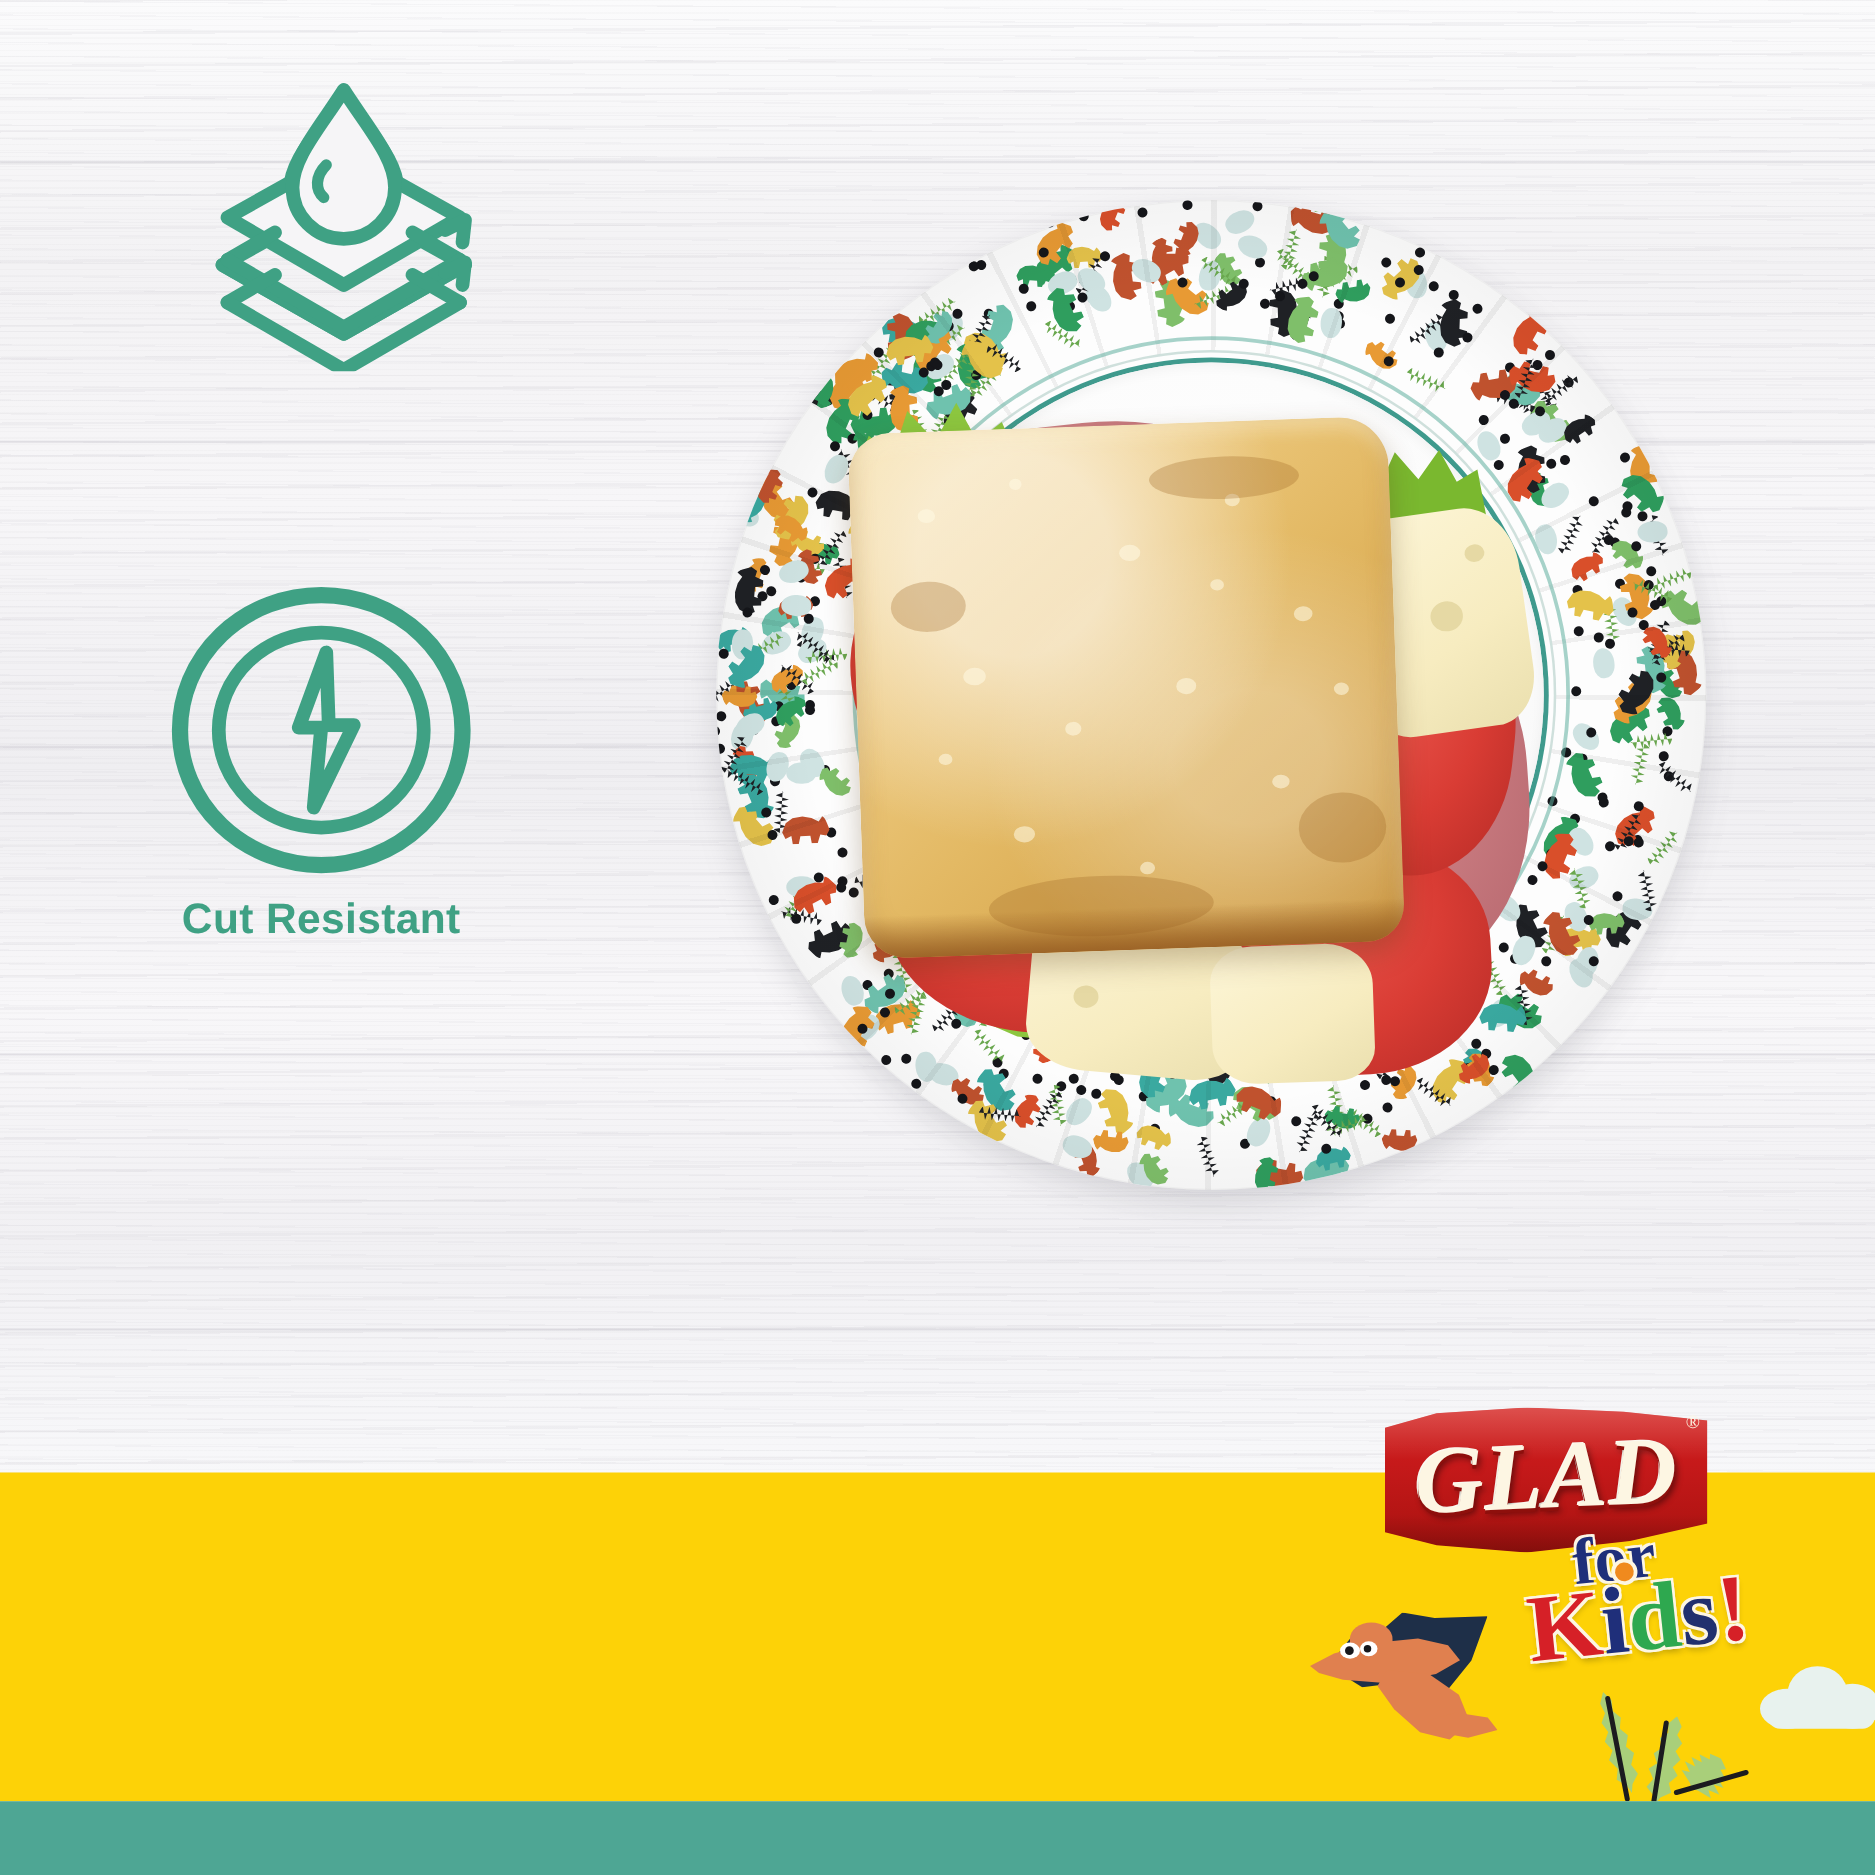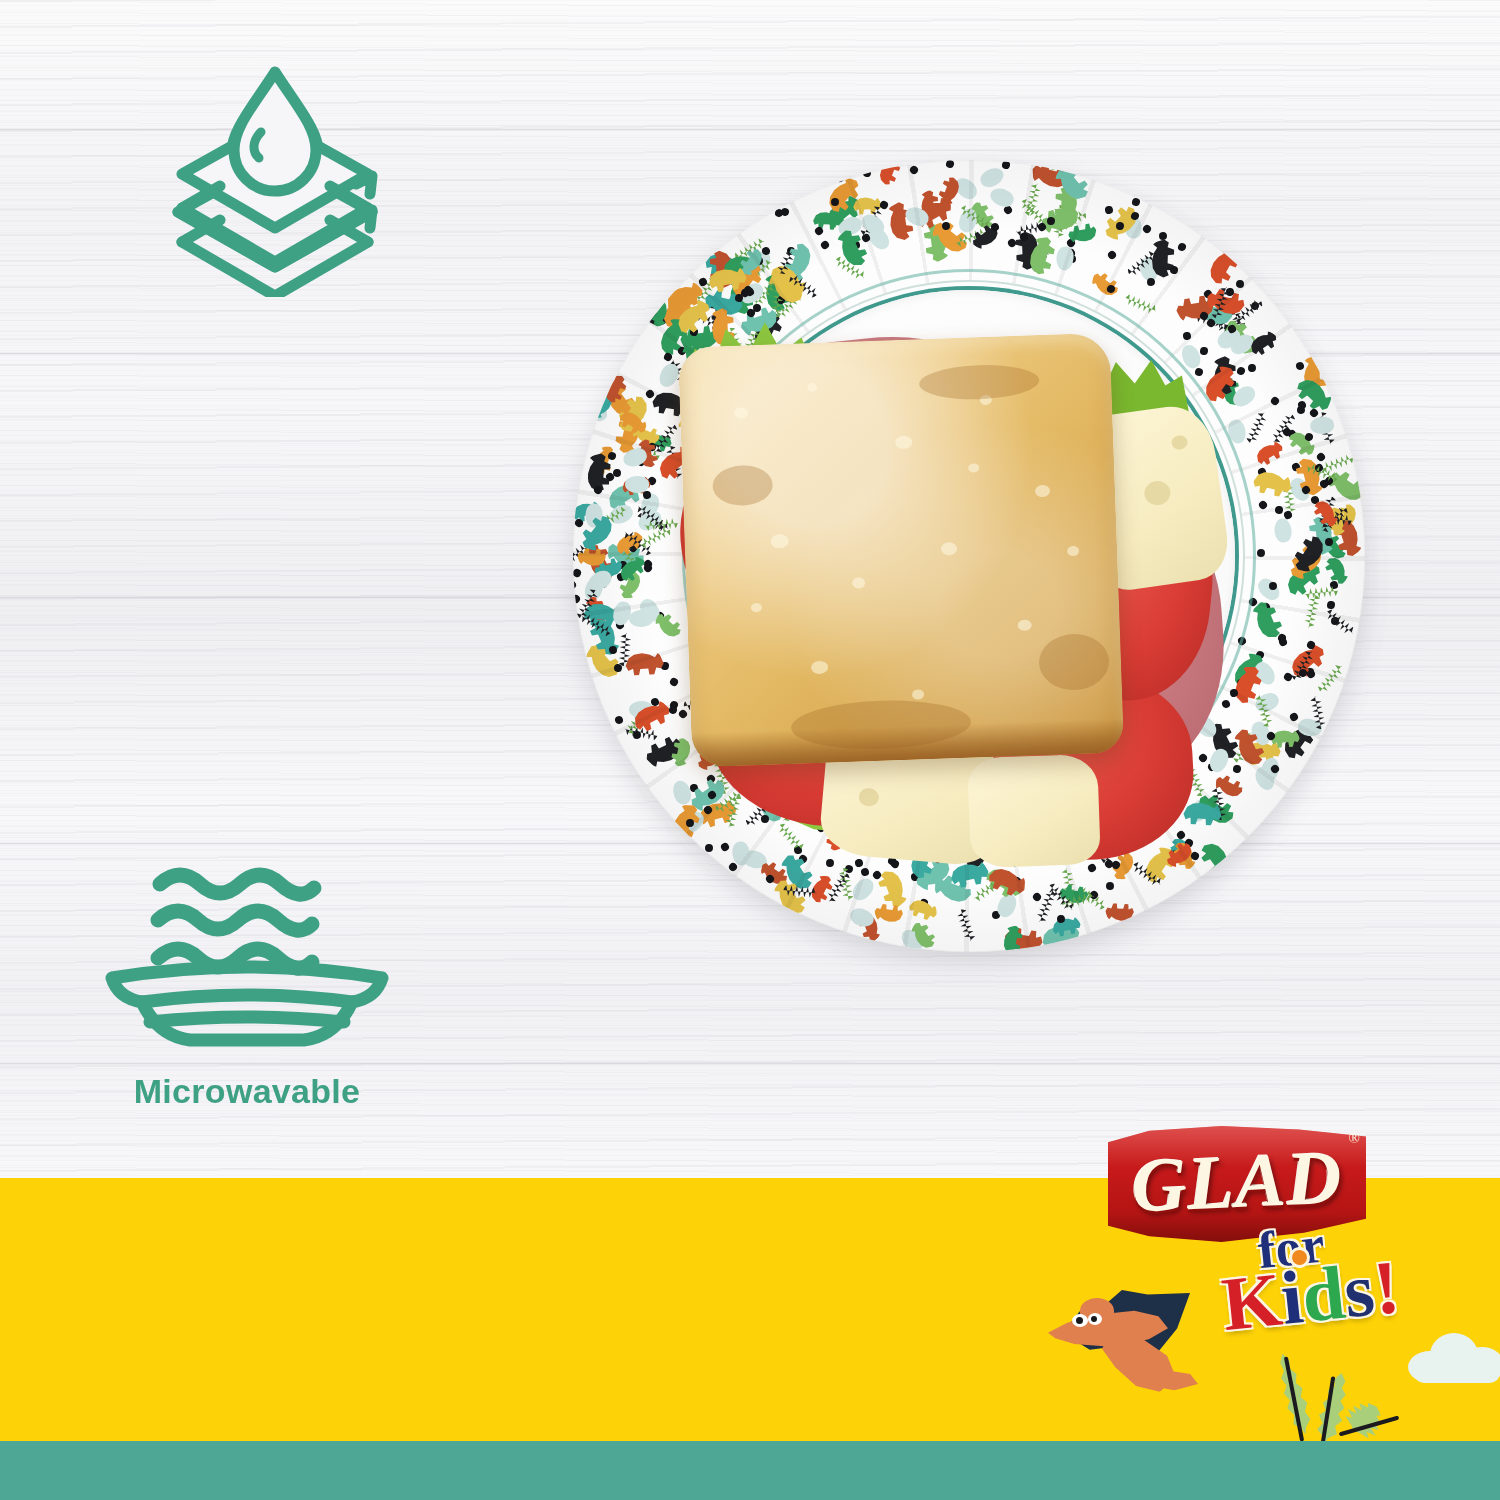--- a/index.html
+++ b/index.html
@@ -203,36 +203,29 @@
       </g>
       <g fill="#f6f5f7" stroke="#3fa184" stroke-width="11" stroke-linecap="round" stroke-linejoin="round">
         <path d="M115 10 C 96 40, 74 64, 74 88 a41 41 0 0 0 82 0 C156 64,134 40,115 10 Z"></path>
       </g>
       <path d="M101 70 c -9 9 -9 20 -2 26" fill="none" stroke="#3fa184" stroke-width="9" stroke-linecap="round"></path>
       <path d="M196 122 l 16 -8 -2 18" fill="none" stroke="#3fa184" stroke-width="11" stroke-linecap="round" stroke-linejoin="round"></path>
       <path d="M196 156 l 16 -8 -2 18" fill="none" stroke="#3fa184" stroke-width="11" stroke-linecap="round" stroke-linejoin="round"></path>
     </svg>
   </div>
 
-
-  <div class="feature" id="feat-micro">
-    <svg class="ficon" width="290" height="200" viewBox="0 0 290 200">
-      <g fill="none" stroke="#3fa184" stroke-width="15" stroke-linecap="round">
-        <path d="M58 22 q 20 -18 40 0 t 40 0 t 40 0 t 34 4"></path>
-        <path d="M56 58 q 20 -18 40 0 t 40 0 t 40 0 t 34 4"></path>
-        <path d="M56 96 q 20 -18 40 0 t 40 0 t 40 0 t 34 4"></path>
-      </g>
-      <g fill="none" stroke="#3fa184" stroke-width="13" stroke-linejoin="round" stroke-linecap="round">
-        <path d="M10 116 q 135 -22 270 0 q -6 20 -30 24 q -16 34 -48 38 H 88 q -32 -4 -48 -38 q -24 -4 -30 -24 Z"></path>
-        <path d="M40 140 q 105 -14 210 0"></path>
-        <path d="M48 160 q 97 -10 194 0"></path>
-      </g>
+  <div class="feature" id="feat-cut">
+    <svg class="ficon" width="248" height="240" viewBox="0 0 248 240">
+      <ellipse cx="124" cy="118" rx="113" ry="108" fill="none" stroke="#3fa184" stroke-width="13"></ellipse>
+      <ellipse cx="124" cy="118" rx="82" ry="78" fill="none" stroke="#3fa184" stroke-width="11"></ellipse>
+      <path d="M128 56 L 106 116 L 124 116 L 118 180 L 150 114 L 130 114 Z" fill="none" stroke="#3fa184" stroke-width="11" stroke-linejoin="round"></path>
     </svg>
-    <span class="flabel">Microwavable</span>
+    <span class="flabel">Cut Resistant</span>
   </div>
+
 
   <div class="plate-wrap">
     <div class="plate-shadow"></div>
 
     <div class="plate">
       <div class="dino-pattern" id="dinoPattern">
           <span class="dot" style="left: 75.3248px; top: 317.262px; transform: rotate(217deg);"></span>
           <span class="dino sm" style="background: rgb(228, 194, 74); left: 758.812px; top: 348.087px; transform: rotate(110deg);"></span>
           <span class="dot" style="left: 732.791px; top: 507.56px; transform: rotate(11deg);"></span>
           <span class="dot" style="left: 718.9px; top: 302.528px; transform: rotate(336deg);"></span>

